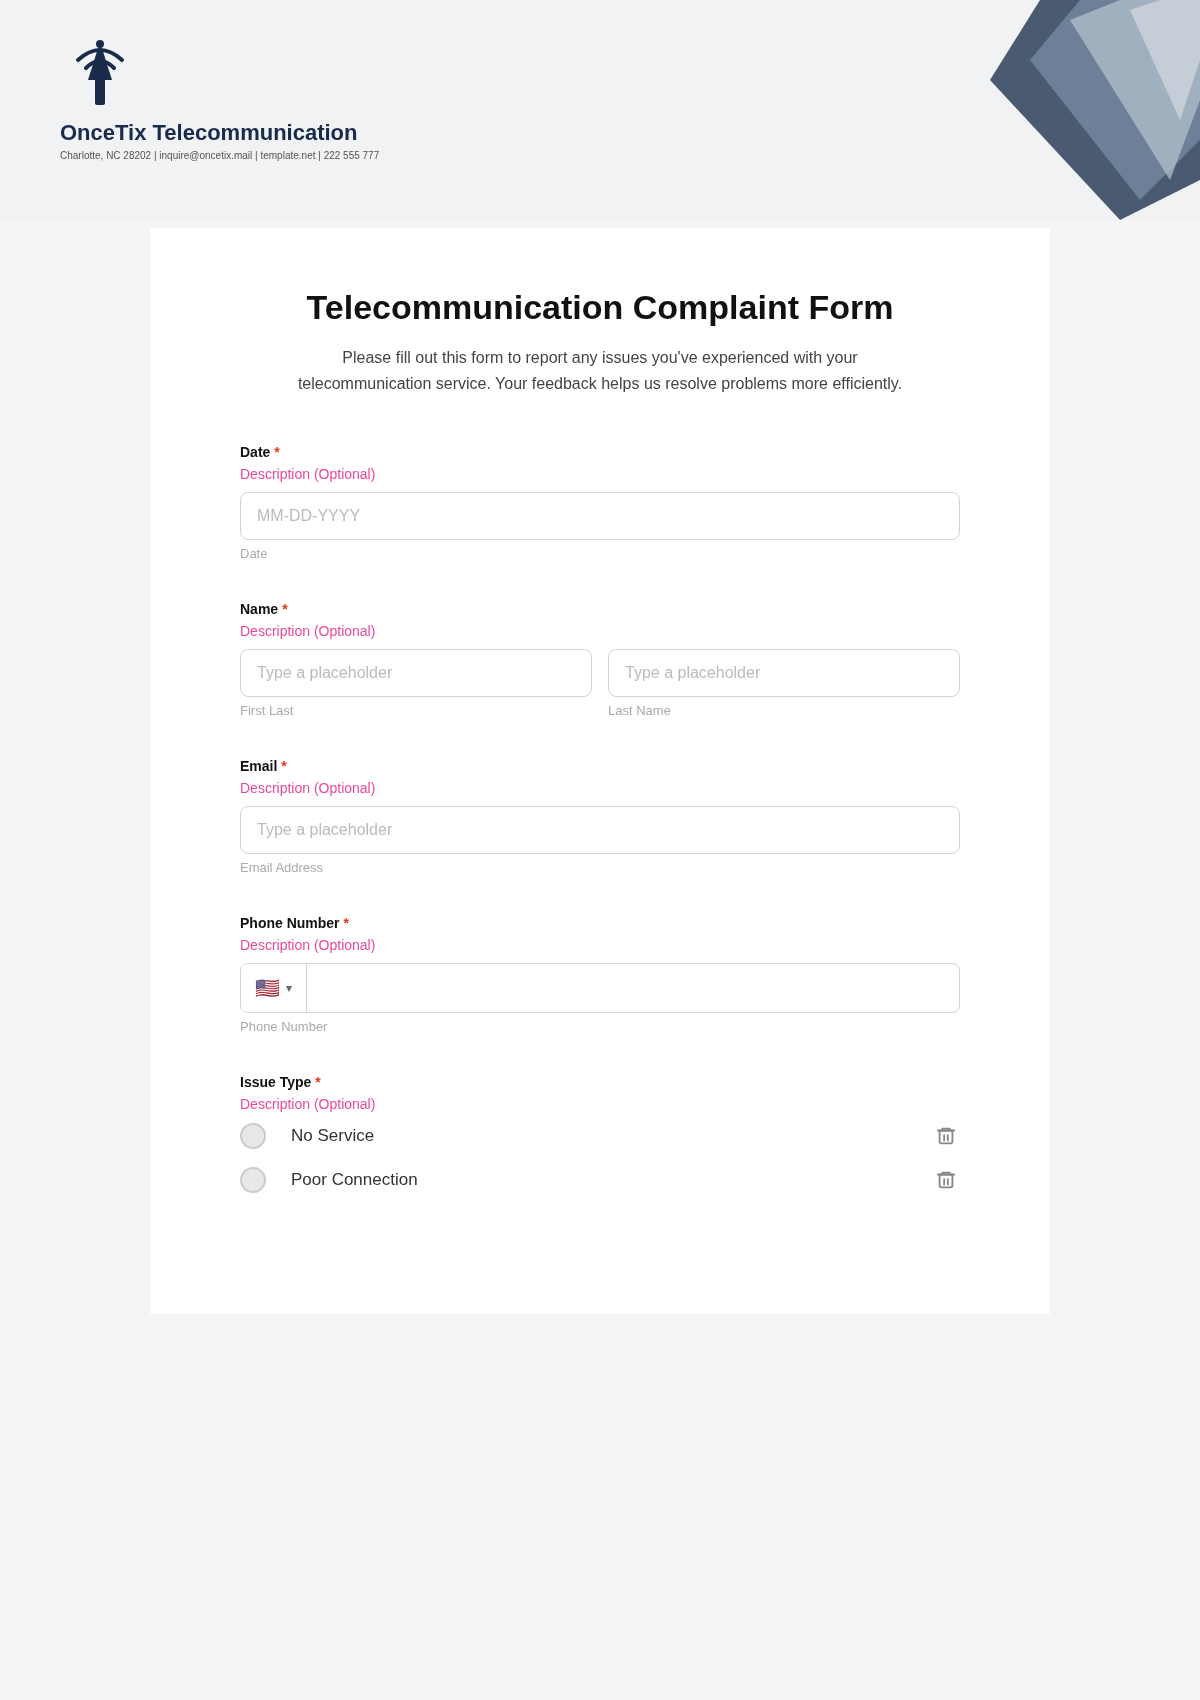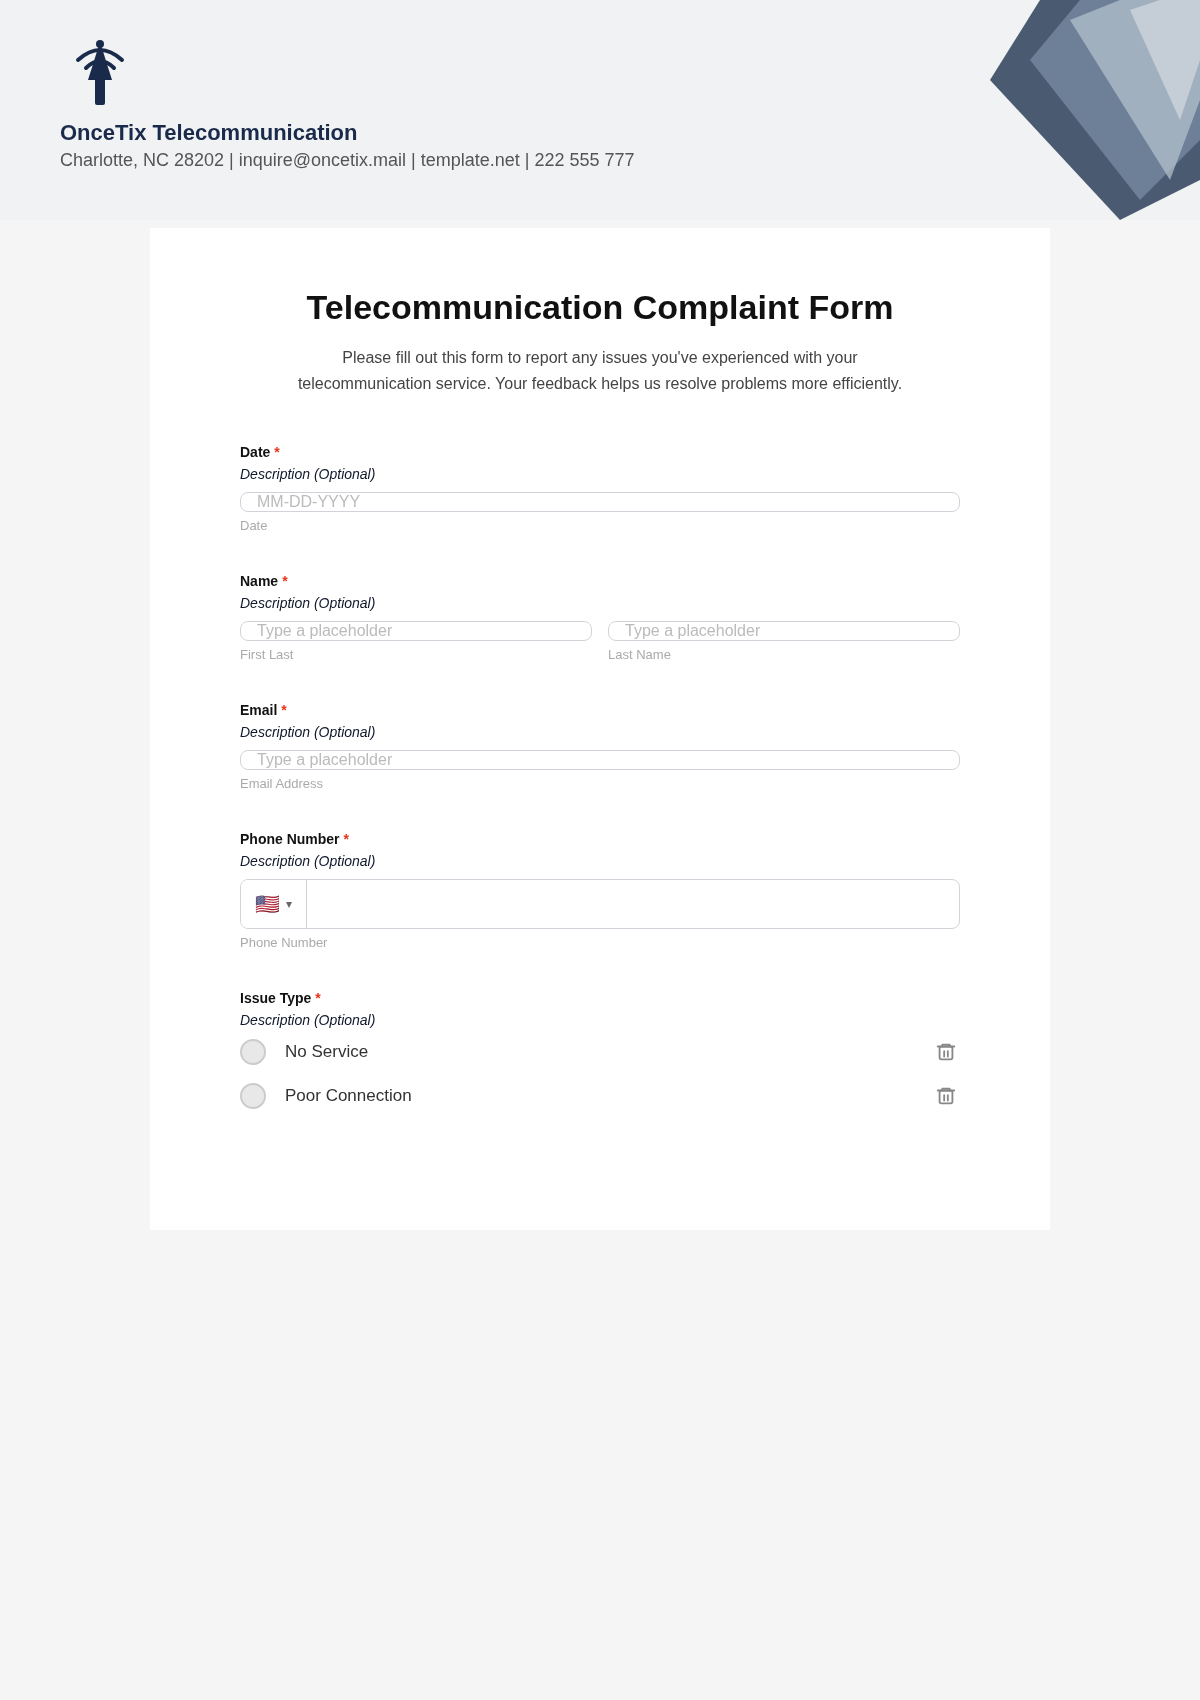--- a/index.html
+++ b/index.html
@@ -30,21 +30,21 @@
       height: 80px;
       margin-bottom: 8px;
     }
     .company-name {
       font-size: 22px;
       font-weight: 800;
       color: #1a2a4a;
       margin-bottom: 4px;
     }
     .company-info {
-      font-size: 18px;
+      font-size: 10px;
       color: #555;
     }
     .header-shapes {
       position: absolute;
       right: 0;
       top: 0;
       width: 340px;
       height: 220px;
       z-index: 1;
     }
@@ -84,36 +84,35 @@
       font-weight: 800;
       color: #111;
       margin-bottom: 6px;
     }
     .field-label .required {
       color: #e8321a;
       margin-left: 4px;
     }
     .field-description {
       font-size: 14px;
-      color: #0f172a;
-      font-style: italic;
+      color: #ec4899;
       margin-bottom: 10px;
     }
     .field-sub-label {
       font-size: 13px;
       color: #aaa;
       margin-top: 6px;
     }
 
     
     .input-field {
       width: 100%;
       border: 1.5px solid #d0d4da;
       border-radius: 8px;
-      padding: 0 16px;
+      padding: 14px 16px;
       font-size: 16px;
       color: #0369a1;
       background: #fff;
       outline: none;
     }
     .input-field::placeholder {
       color: #bbb;
     }
 
     .input-row {
@@ -165,21 +164,21 @@
     
     .radio-option {
       display: flex;
       align-items: center;
       justify-content: space-between;
       margin-bottom: 16px;
     }
     .radio-left {
       display: flex;
       align-items: center;
-      gap: 19px;
+      gap: 25px;
     }
     .radio-circle {
       width: 26px;
       height: 26px;
       border-radius: 50%;
       border: 2px solid #ccc;
       background: #e8e8e8;
       flex-shrink: 0;
     }
     .radio-text {

